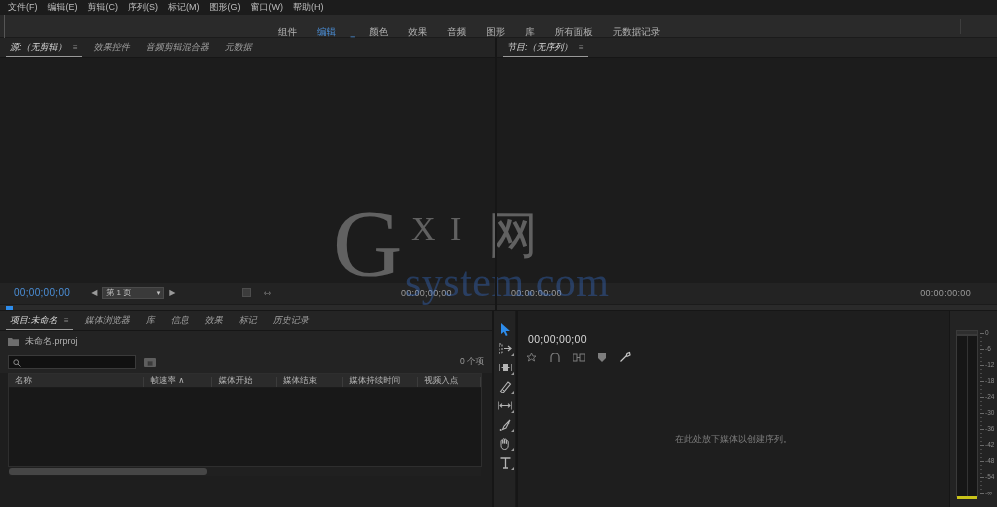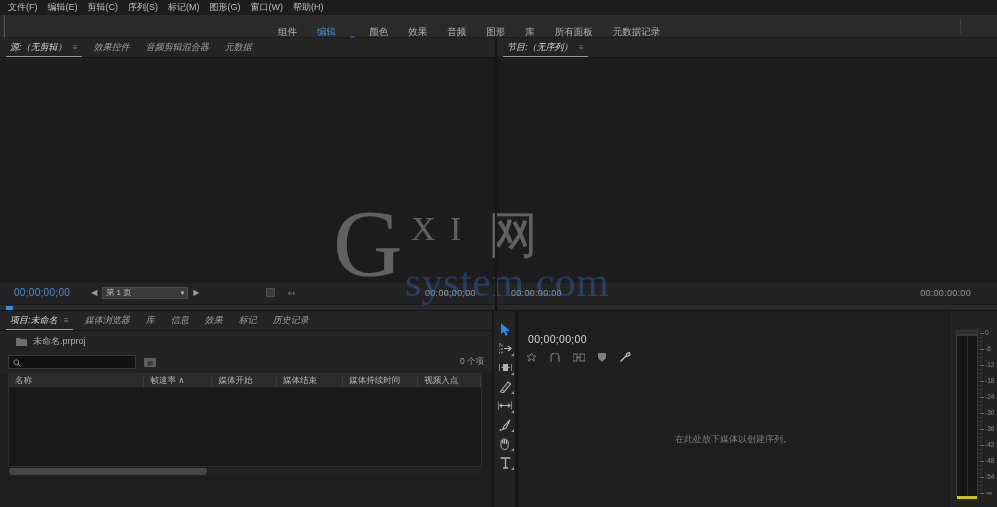--- a/index.html
+++ b/index.html
@@ -63,21 +63,21 @@
   #srcPanel { left: 0; top: 38px; width: 495px; height: 272px; background:#232323; }
   #srcView { position:absolute; left:0; top:20px; width:495px; height:225px; background:#1c1c1c; }
   #srcBar {
     position:absolute; left:0; top:245px; width:495px; height:19px;
     display:flex; align-items:center; background:#232323;
   }
   .tc-blue { color:#4b8fd8; font-size:10px; font-family:"Liberation Sans",sans-serif; margin-left:14px; letter-spacing:0.3px;}
   .tc-gray { color:#9a9a9a; font-size:9px; letter-spacing:0.3px;}
   .arrowbtn { color:#9a9a9a; font-size:8px; padding:0 3px; }
   .pagesel {
-    background:#3a3a3a; border:1px solid #4a4a4a; height:12px; width:86px;
+    background:#3a3a3a; border:1px solid #4a4a4a; height:12px; width:62px;
     display:flex; align-items:center; justify-content:space-between;
     font-size:8px; color:#c4c4c4; padding:0 3px; margin:0 2px;
   }
   .sq-btn { width:9px; height:9px; background:#3c3c3c; border:1px solid #4d4d4d; }
   .fitbtn { color:#8a8a8a; font-size:9px; }
   #srcRuler {
     position:absolute; left:0; top:266px; width:495px; height:17px; background:#2a2a2a;
     border-top:1px solid #1b1b1b;
   }
   .ticks { position:absolute; left:0; bottom:0; width:100%; height:7px;
@@ -102,21 +102,21 @@
   #progBar { position:absolute; left:0; top:245px; width:500px; height:19px; display:flex; align-items:center; }
   #progRuler { position:absolute; left:0; top:266px; width:500px; height:17px; background:#2a2a2a; border-top:1px solid #1b1b1b;}
   #progTransport { position:absolute; left:0; top:283px; width:500px; height:27px; background:#232323;
     display:flex; align-items:center; justify-content:center; gap:14px; }
   .tbtn.dim { color:#6b6b6b; }
 
   
   #projPanel { left: 0; top: 311px; width: 492px; height: 196px; background:#1e1e1e; }
   #projHeader {
     position:absolute; left:0; top:20px; width:492px; height:20px;
-    display:flex; align-items:center; padding-left:16px; gap:6px; background:#232323;
+    display:flex; align-items:center; padding-left:8px; gap:6px; background:#232323;
   }
   .prjname { font-size:9px; color:#b0b0b0; }
   #projSearchRow {
     position:absolute; left:0; top:40px; width:492px; height:22px;
     display:flex; align-items:center; padding:0 8px; gap:8px; background:#232323;
   }
   .searchbox {
     flex:0 0 auto; width:128px; height:14px; background:#111; border:1px solid #3a3a3a;
     display:flex; align-items:center; padding-left:4px; gap:3px;
   }

